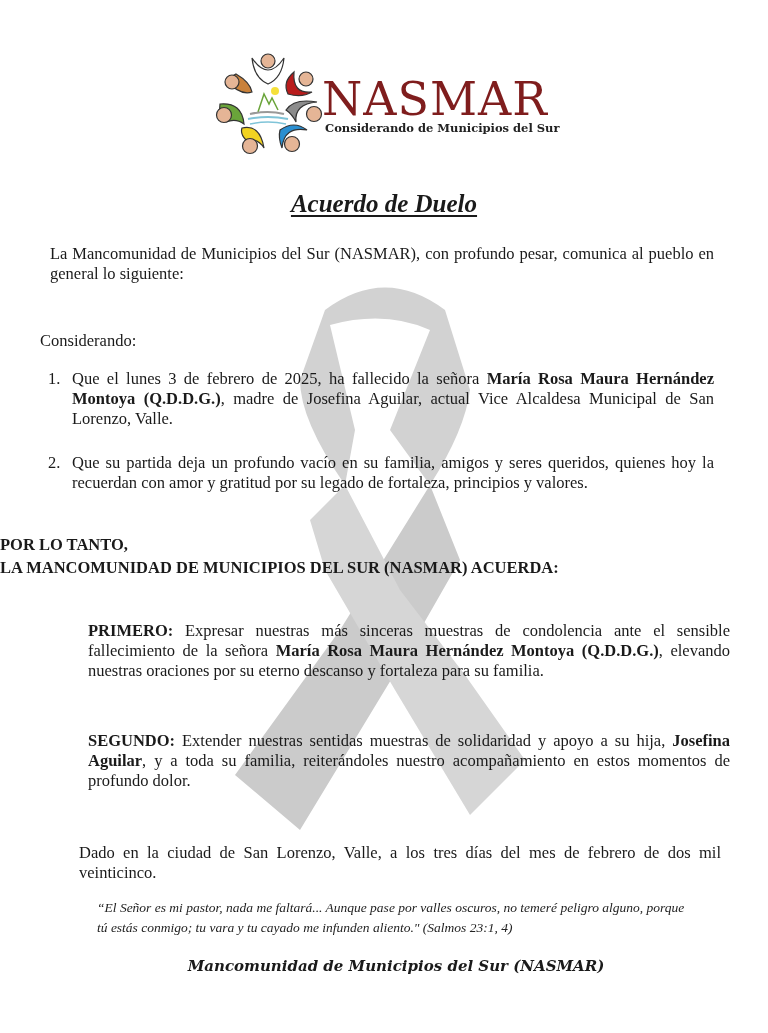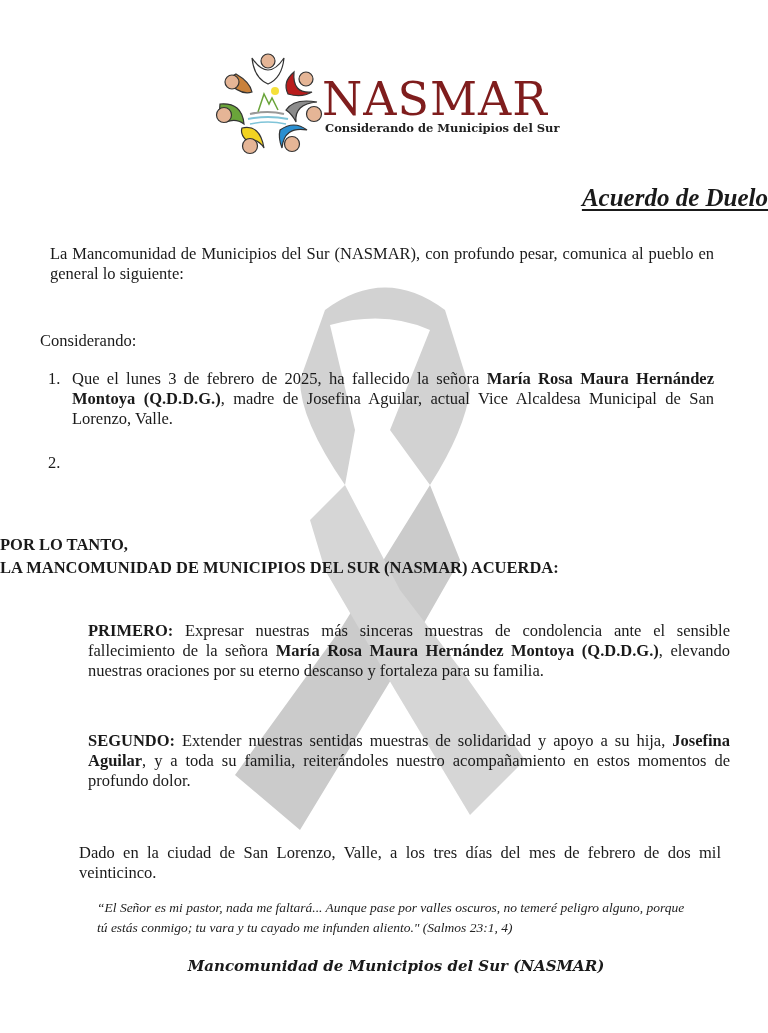--- a/index.html
+++ b/index.html
@@ -18,21 +18,21 @@
       position: absolute; left: 322px; top: 68px;
       font-family: "DejaVu Serif", "Liberation Serif", serif;
       font-size: 46px; letter-spacing: 1px; color: #7f1d1d; line-height: 1; margin-top: 8px;
     }
     .brand-sub {
       position: absolute; left: 325px; top: 121px;
       font-family: "DejaVu Serif", serif; font-weight: bold;
       font-size: 11.5px; color: #222;
     }
     .title {
-      position: absolute; left: 0; width: 768px; top: 184px; text-align: right;
+      position: absolute; left: 0; width: 768px; top: 190px; text-align: center;
       font-size: 25px; font-weight: bold; font-style: italic; text-decoration: underline;
       text-underline-offset: 3px;
     }
     .p {
       position: absolute; font-size: 16.5px; line-height: 20px; text-align: justify;
     }
     .p b { font-weight: bold; }
     .intro { left: 50px; top: 244px; width: 664px; }
     .considerando { position: absolute; left: 40px; top: 331px; font-size: 16.5px; font-weight: normal; }
     .item { left: 72px; width: 642px; }
@@ -107,20 +107,21 @@
 
   <div class="considerando">Considerando:</div>
 
   <div class="p item item1">
     <span class="num">1.</span>
     <span>Que el lunes 3 de febrero de 2025, ha fallecido la señora </span><b>María Rosa Maura Hernández Montoya (Q.D.D.G.)</b><span>, madre de Josefina Aguilar, actual Vice Alcaldesa Municipal de San Lorenzo, Valle.</span>
   </div>
 
   <div class="p item item2">
     <span class="num">2.</span>
+    <span>Que su partida deja un profundo vacío en su familia, amigos y seres queridos, quienes hoy la recuerdan con amor y gratitud por su legado de fortaleza, principios y valores.</span>
   </div>
 
   <div class="heading h1">POR LO TANTO,</div>
   <div class="heading h2">LA MANCOMUNIDAD DE MUNICIPIOS DEL SUR (NASMAR) ACUERDA:</div>
 
   <div class="p res primero">
     <b>PRIMERO:</b><span> Expresar nuestras más sinceras muestras de condolencia ante el sensible fallecimiento de la señora </span><b>María Rosa Maura Hernández Montoya (Q.D.D.G.)</b><span>, elevando nuestras oraciones por su eterno descanso y fortaleza para su familia.</span>
   </div>
 
   <div class="p res segundo">

